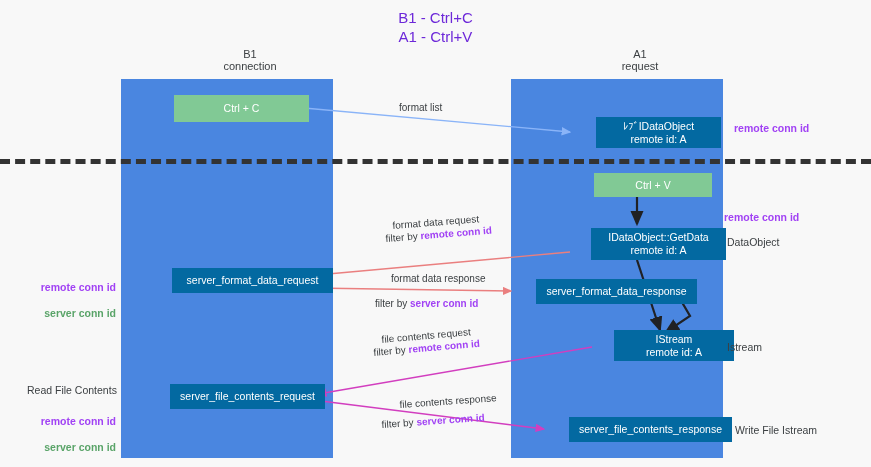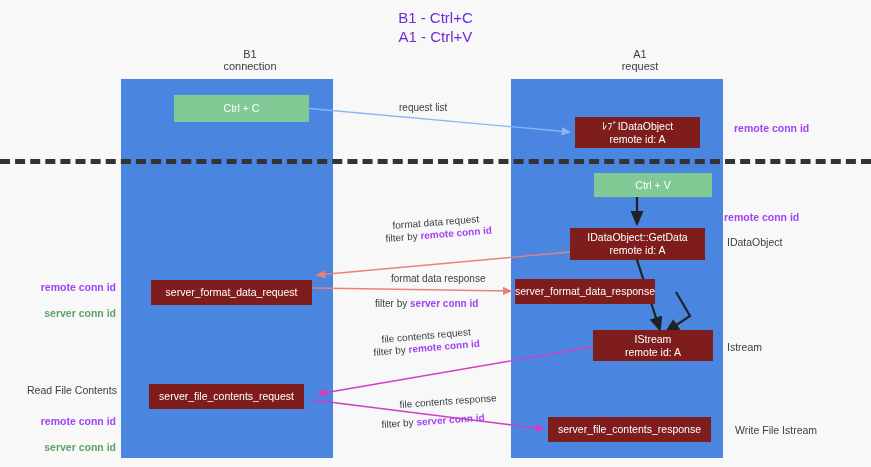--- a/index.html
+++ b/index.html
@@ -55,27 +55,27 @@
     align-items: center;
     justify-content: center;
     color: #ffffff;
     font-size: 10.5px;
     line-height: 13px;
     text-align: center;
     white-space: pre-line;
     padding: 0 4px;
   }
   .node.green { background: #81c995; margin-left: 16px; }
-  .node.orange { background: #7f1d1d; }
+  .node.orange { background: #0369a1; margin-left: 21px; }
   #n-ctrlc  { left: 158px; top: 95px;  width: 135px; height: 27px; }
   #n-ido    { left: 575px; top: 117px; width: 125px; height: 31px; }
   #n-ctrlv  { left: 578px; top: 173px; width: 118px; height: 24px; }
   #n-getdata{ left: 570px; top: 228px; width: 135px; height: 32px; }
-  #n-sfdreq { left: 151px; top: 280px; width: 161px; height: 25px; }
-  #n-sfdres { left: 515px; top: 279px; width: 140px; height: 25px; }
+  #n-sfdreq { left: 151px; top: 268px; width: 161px; height: 25px; }
+  #n-sfdres { left: 515px; top: 279px; width: 161px; height: 25px; }
   #n-istream{ left: 593px; top: 330px; width: 120px; height: 31px; }
   #n-sfcreq { left: 149px; top: 384px; width: 155px; height: 25px; }
   #n-sfcres { left: 548px; top: 417px; width: 163px; height: 25px; }
   
   .side-note {
     position: absolute;
     font-size: 10.5px;
     line-height: 13px;
     color: #3c4043;
     white-space: pre-line;
@@ -179,37 +179,37 @@
   <div class="node green" id="n-ctrlv">Ctrl + V</div>
   <div class="node orange" id="n-getdata">IDataObject::GetData
 remote id: A</div>
   <div class="node orange" id="n-sfdreq">server_format_data_request</div>
   <div class="node orange" id="n-sfdres">server_format_data_response</div>
   <div class="node orange" id="n-istream">IStream
 remote id: A</div>
   <div class="node orange" id="n-sfcreq">server_file_contents_request</div>
   <div class="node orange" id="n-sfcres">server_file_contents_response</div>
 
-  <div class="edge-label" id="el-formatlist">request list</div>
+  <div class="edge-label" id="el-formatlist">format list</div>
 
   <div class="edge-label" id="el-fdreq-1">format data request</div>
   <div class="edge-label" id="el-fdreq-2"><span>filter by </span><b class="purple">remote conn id</b></div>
 
   <div class="edge-label" id="el-fdres-1">format data response</div>
   <div class="edge-label" id="el-fdres-2"><span>filter by </span><b class="purple">server conn id</b></div>
 
   <div class="edge-label" id="el-fcreq-1">file contents request</div>
   <div class="edge-label" id="el-fcreq-2"><span>filter by </span><b class="purple">remote conn id</b></div>
 
   <div class="edge-label" id="el-fcres-1">file contents response</div>
   <div class="edge-label" id="el-fcres-2"><span>filter by </span><b class="purple">server conn id</b></div>
 
   <div class="side-note purple" id="note-rc1">remote conn id</div>
   <div class="side-note purple" id="note-rc2">remote conn id</div>
-  <div class="side-note" id="note-dataobject">IDataObject</div>
+  <div class="side-note" id="note-dataobject">DataObject</div>
   <div class="side-note" id="note-istream">Istream</div>
   <div class="side-note" id="note-write">Write File Istream</div>
 
   <div class="side-note" id="note-left-mid">
     <div class="purple">remote conn id</div>
     <div class="green-t">server conn id</div>
   </div>
 
   <div class="side-note" id="note-read">Read File Contents</div>
 

